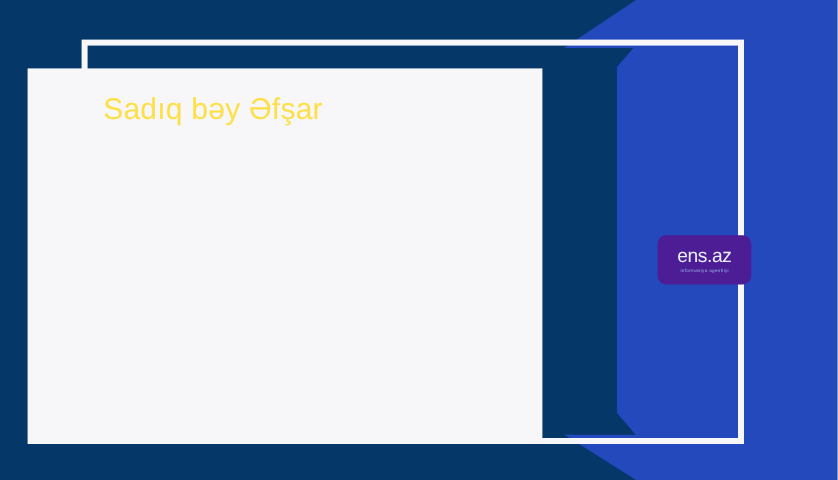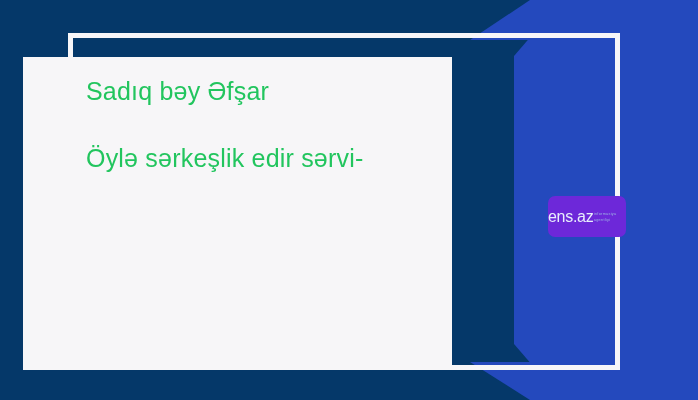--- a/index.html
+++ b/index.html
@@ -67,41 +67,42 @@
     background: #f7f6f8;
   }
 
   .panel-text {
     position: absolute;
     left: 86px;
     top: 73px;
     width: 330px;
   }
   .line {
-    color: #22c55e;
+    color: #fde047;
     font-size: 25px;
     line-height: 37px;
     font-weight: 400;
     letter-spacing: 0.2px;
     white-space: pre-wrap;
   }
   .block-gap {
     height: 30px;
   }
 
   
   .logo-badge {
     position: absolute;
     left: 548px;
     top: 196px;
     width: 78px;
     height: 41px;
-    background: #6d28d9;
+    background: #4c1d95;
     border-radius: 7px;
     display: flex;
+    flex-direction: column;
     align-items: center;
     justify-content: center;
   }
   .logo-word {
     color: #e8eefc;
     font-size: 16px;
     letter-spacing: -0.3px;
     line-height: 17px;
     font-weight: 400;
   }
@@ -123,21 +124,20 @@
   <div class="wedge-top"></div>
   <div class="wedge-bottom"></div>
 
   <div class="frame"></div>
 
   <div class="panel"></div>
 
   <div class="panel-text">
     <div class="line">Sadıq bəy Əfşar</div>
     <div class="block-gap"></div>
-    <div class="line">Öylə sərkeşlik edir sərvi-</div>
   </div>
 
   <div class="logo-badge">
     <div class="logo-word">ens.az</div>
     <div class="logo-tagline">informasiya agentliyi</div>
   </div>
 
 </div>
 
 </body></html>

